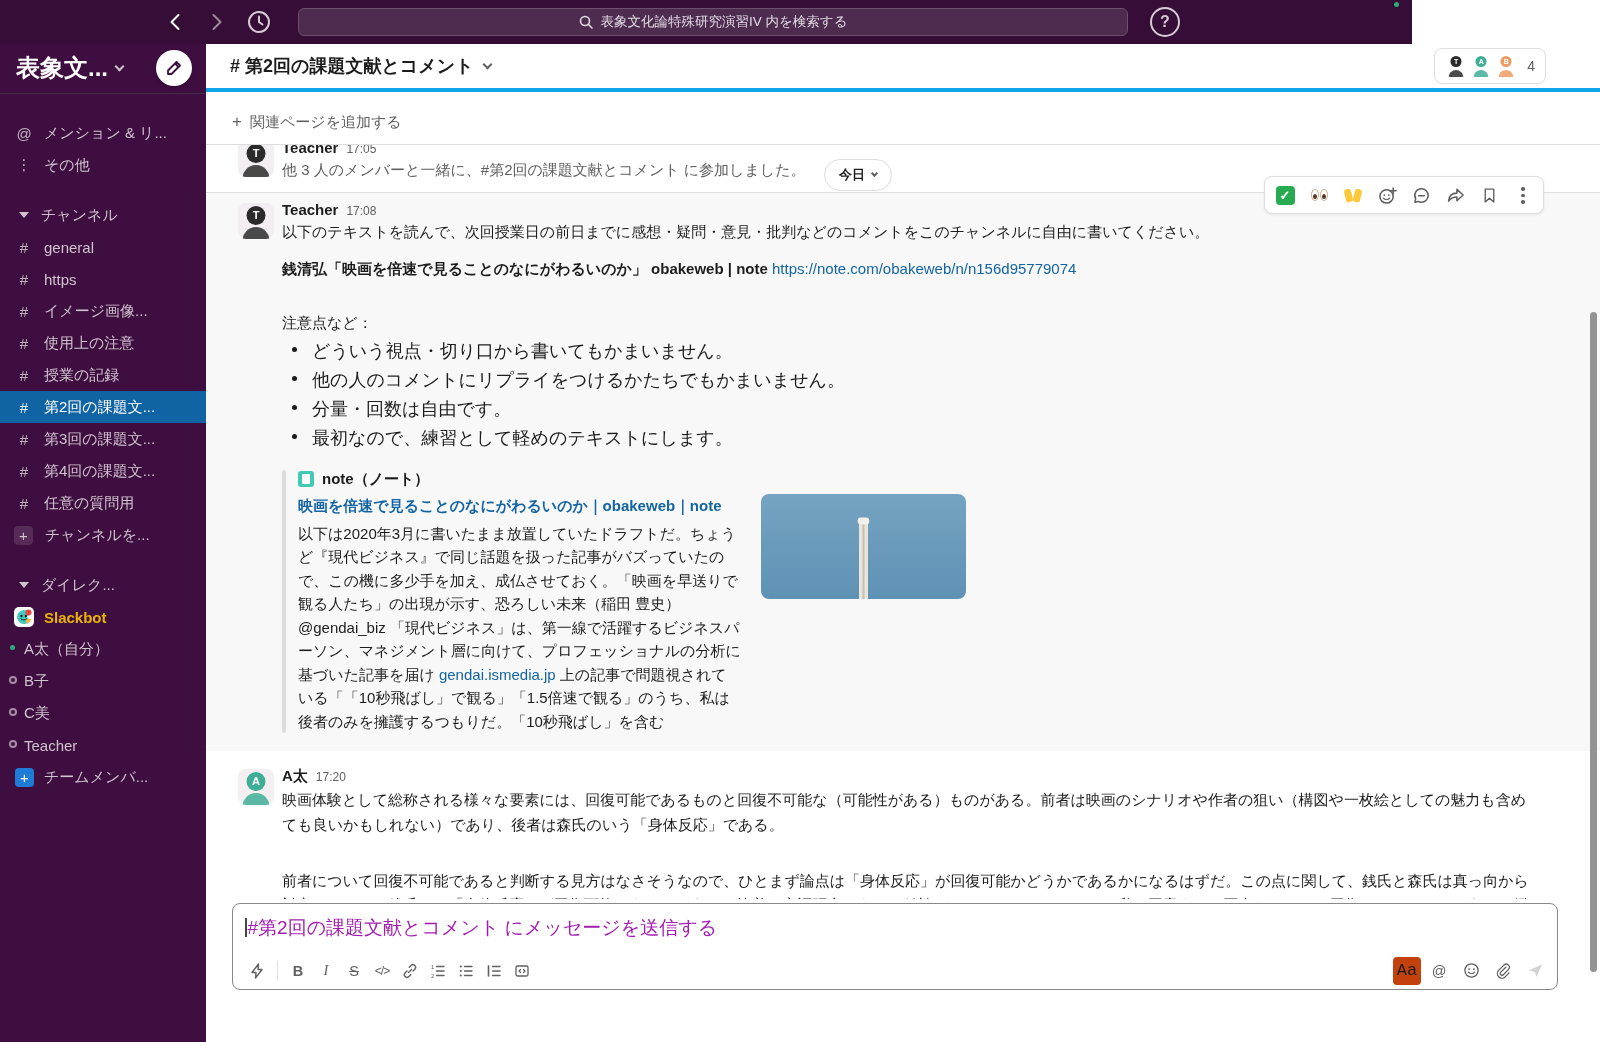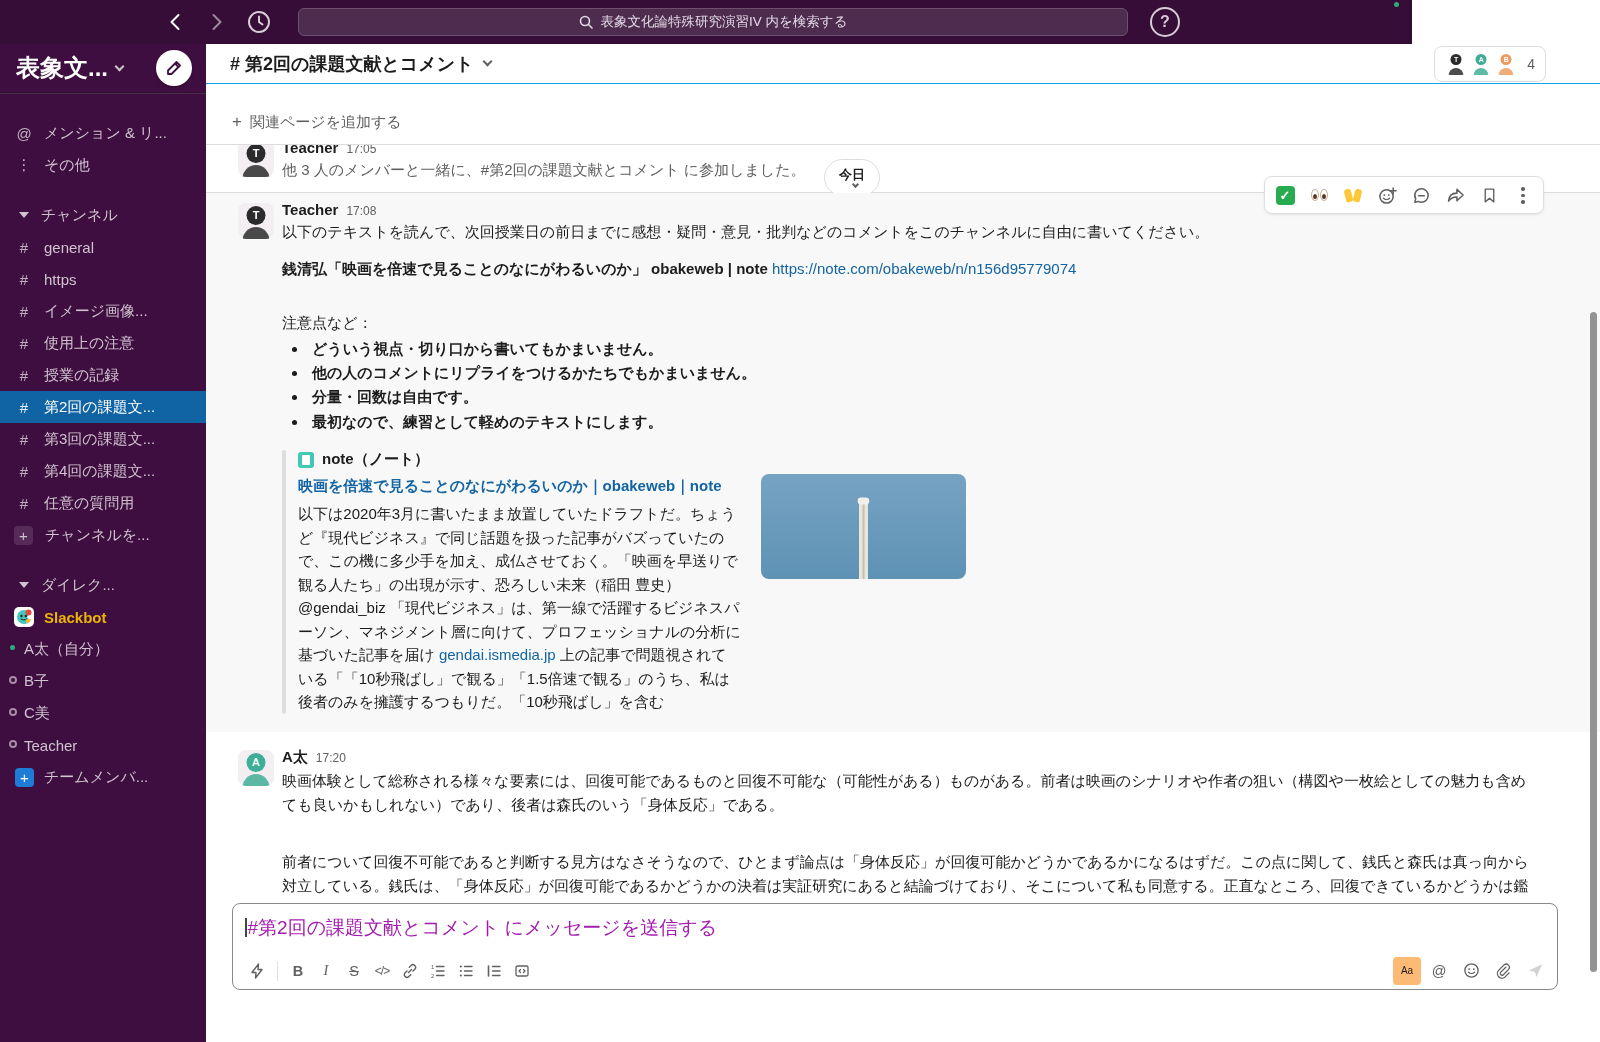--- a/index.html
+++ b/index.html
@@ -61,21 +61,21 @@
   .tri { width:0; height:0; border-left:5px solid transparent; border-right:5px solid transparent;
     border-top:6px solid #cfc3cf; display:inline-block; margin-left:3px; }
   .plus-sq { width:19px; height:19px; border-radius:4px; background:rgba(255,255,255,.12); color:#cfc3cf;
     display:flex; align-items:center; justify-content:center; font-size:15px; margin-left:-2px; flex:none; }
   .plus-sq.blue { background:#1f7cd6; color:#fff; }
   .dmrow { height:32px; display:flex; align-items:center; padding-left:14px; gap:10px; cursor:pointer; white-space:nowrap; }
   .avwrap { position:relative; flex:none; }
 
   
   .main { position:absolute; top:44px; left:206px; width:1394px; height:998px; background:#fff; }
-  .chan-header { position:absolute; top:0; left:0; right:0; height:40px; border-bottom:1px solid #0ea5e9;
+  .chan-header { position:absolute; top:0; left:0; right:0; height:48px; border-bottom:4px solid #0ea5e9;
     display:flex; align-items:center; padding:0 24px; }
   .chan-title { font-size:18px; font-weight:900; display:flex; align-items:center; cursor:pointer; }
   .chan-title .chev { color:#616061; margin-left:10px; }
   .member-pill { margin-left:auto; margin-right:30px; border:1px solid #ddd; border-radius:8px; height:36px;
     display:flex; align-items:center; padding:0 10px; gap:0; cursor:pointer; background:#fff; }
   .member-pill .pavatar { margin-right:3px; background:#fff; }
   .member-count { font-size:14px; color:#616061; margin-left:7px; }
 
   .tabbar { position:absolute; top:56px; left:0; right:0; height:45px; border-bottom:1px solid #ddd;
     display:flex; align-items:center; padding:0 26px; color:#616061; font-size:15px; }
@@ -90,30 +90,30 @@
   .mhead { display:flex; align-items:baseline; gap:8px; }
   .mname { font-weight:900; font-size:15px; color:#1d1c1d; }
   .mtime { font-size:12px; color:#616061; }
   .mtext { font-size:15px; line-height:1.62; margin-top:2px; }
   .join-msg { margin-top:-14px; }
   .join-text { color:#5c5e5c; }
 
   .date-row { position:relative; border-top:1px solid #ddd; margin-top:6px; height:0; }
   .date-pill { position:absolute; left:618px; top:-34px; background:#fff; border:1px solid #ddd;
     border-radius:24px; padding:6px 14px; font-size:13px; font-weight:700; display:flex; align-items:center;
-    cursor:pointer;flex-direction:column; }
+    cursor:pointer; }
   .date-pill .chev { width:5px; height:5px; color:#616061; margin-left:7px; }
 
   .hl-block { background:#f8f8f8; position:relative; padding-bottom:14px; }
   .para-gap { margin-top:32px; }
   .cite-line { margin-top:15px; font-size:15px; }
   .cite-bold { font-weight:700; }
   a.slack-link, .slack-link { color:#1264a3; text-decoration:none; cursor:pointer; }
   .bullets { list-style:none; margin-top:2px; }
-  .bullets li { position:relative; padding-left:30px; font-size:15px; line-height:1.62;font-weight:bold; }
+  .bullets li { position:relative; padding-left:30px; font-size:18px; line-height:1.62; }
   .bullets li::before { content:""; position:absolute; left:10px; top:10px; width:5px; height:5px;
     border-radius:50%; background:#1d1c1d; }
 
   
   .card { margin-top:16px; display:flex; }
   .card-bar { width:4px; border-radius:4px; background:#ddd; flex:none; }
   .card-inner { padding-left:12px; }
   .card-site { display:flex; align-items:center; gap:8px; font-size:15px; font-weight:900; }
   .note-favicon { width:16px; height:16px; border-radius:3px; background:#41c9b4; position:relative; flex:none; }
   .note-favicon::after { content:""; position:absolute; left:4px; top:3px; width:8px; height:10px;
@@ -151,21 +151,21 @@
     cursor:text; }
   .caret-bar { width:1.5px; height:19px; background:#444; margin-right:1px; }
   .comp-toolbar { height:39px; display:flex; align-items:center; padding:0 8px 0 10px; }
   .ct-btn { min-width:28px; height:28px; border:none; background:none; border-radius:4px; color:#616061;
     display:flex; align-items:center; justify-content:center; cursor:pointer; font-size:14.5px; }
   .ct-btn.b { font-weight:900; } .ct-btn.i { font-style:italic; font-family:"Liberation Serif",serif; }
   .ct-btn.s { text-decoration:line-through; }
   .ct-btn.code-t { font-size:12px; letter-spacing:-1px; }
   .ct-sep { width:1px; height:20px; background:#e0e0e0; margin:0 6px; }
   .ct-right { margin-left:auto; display:flex; align-items:center; gap:4px; }
-  .ct-btn.aa-active { background:#fdba74; color:#1d1c1d; font-size:10px; }
+  .ct-btn.aa-active { background:#c2410c; color:#1d1c1d; font-size:17px;font-family:Liberation Mono, monospace; }
   .send-btn { color:#cfcfcf; }
 
   .scroll-thumb { position:absolute; right:3px; top:268px; width:7px; height:660px; border-radius:4px;
     background:#939393; cursor:pointer; z-index:40; }
 
   svg { display:block; }
 </style>
 </head>
 <body>
 

